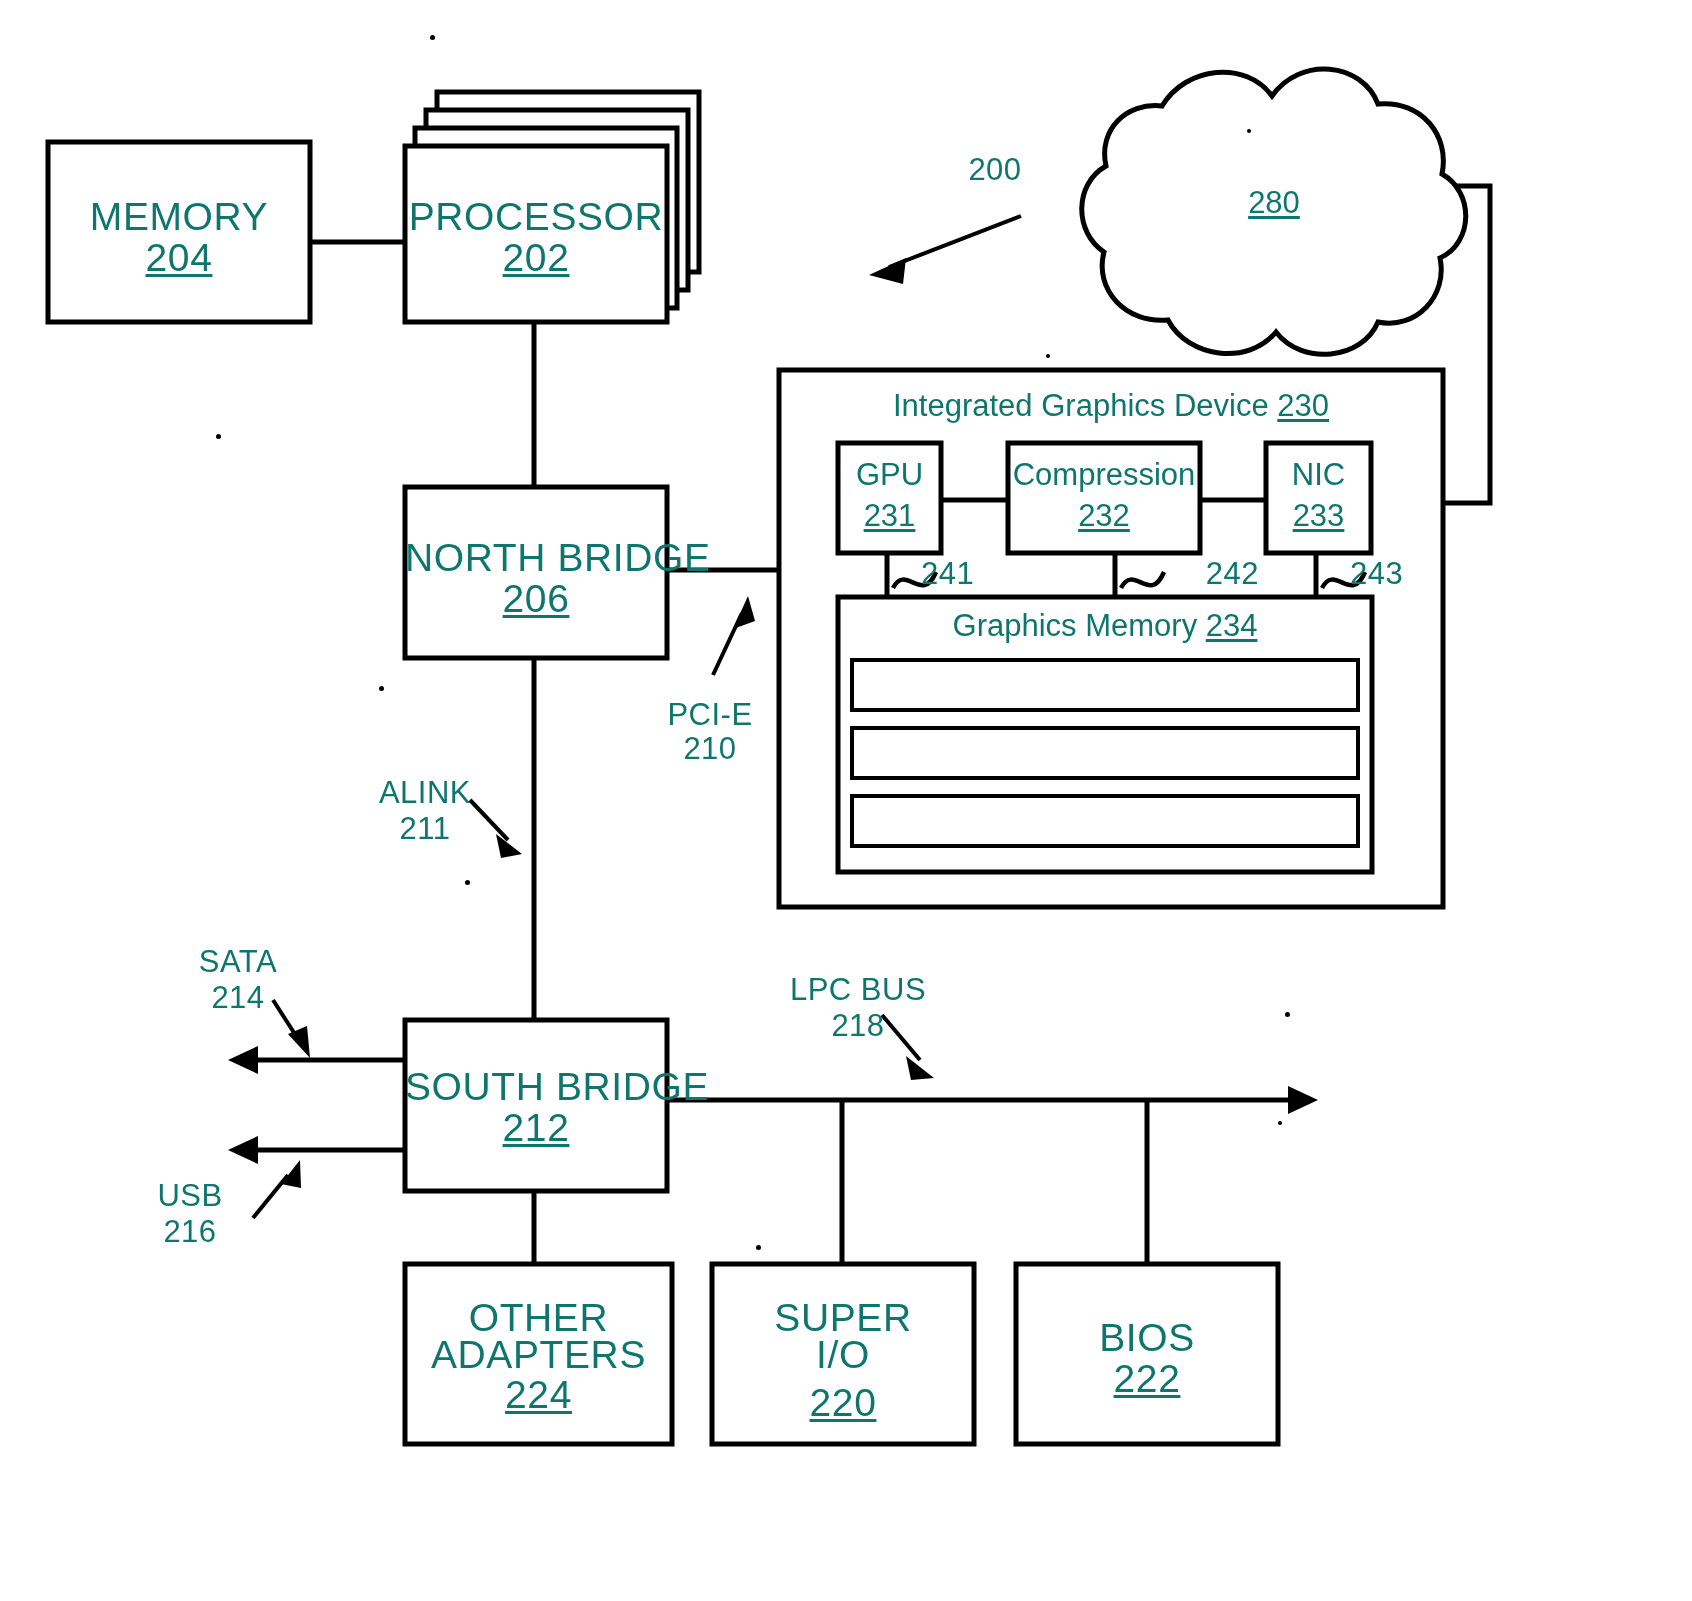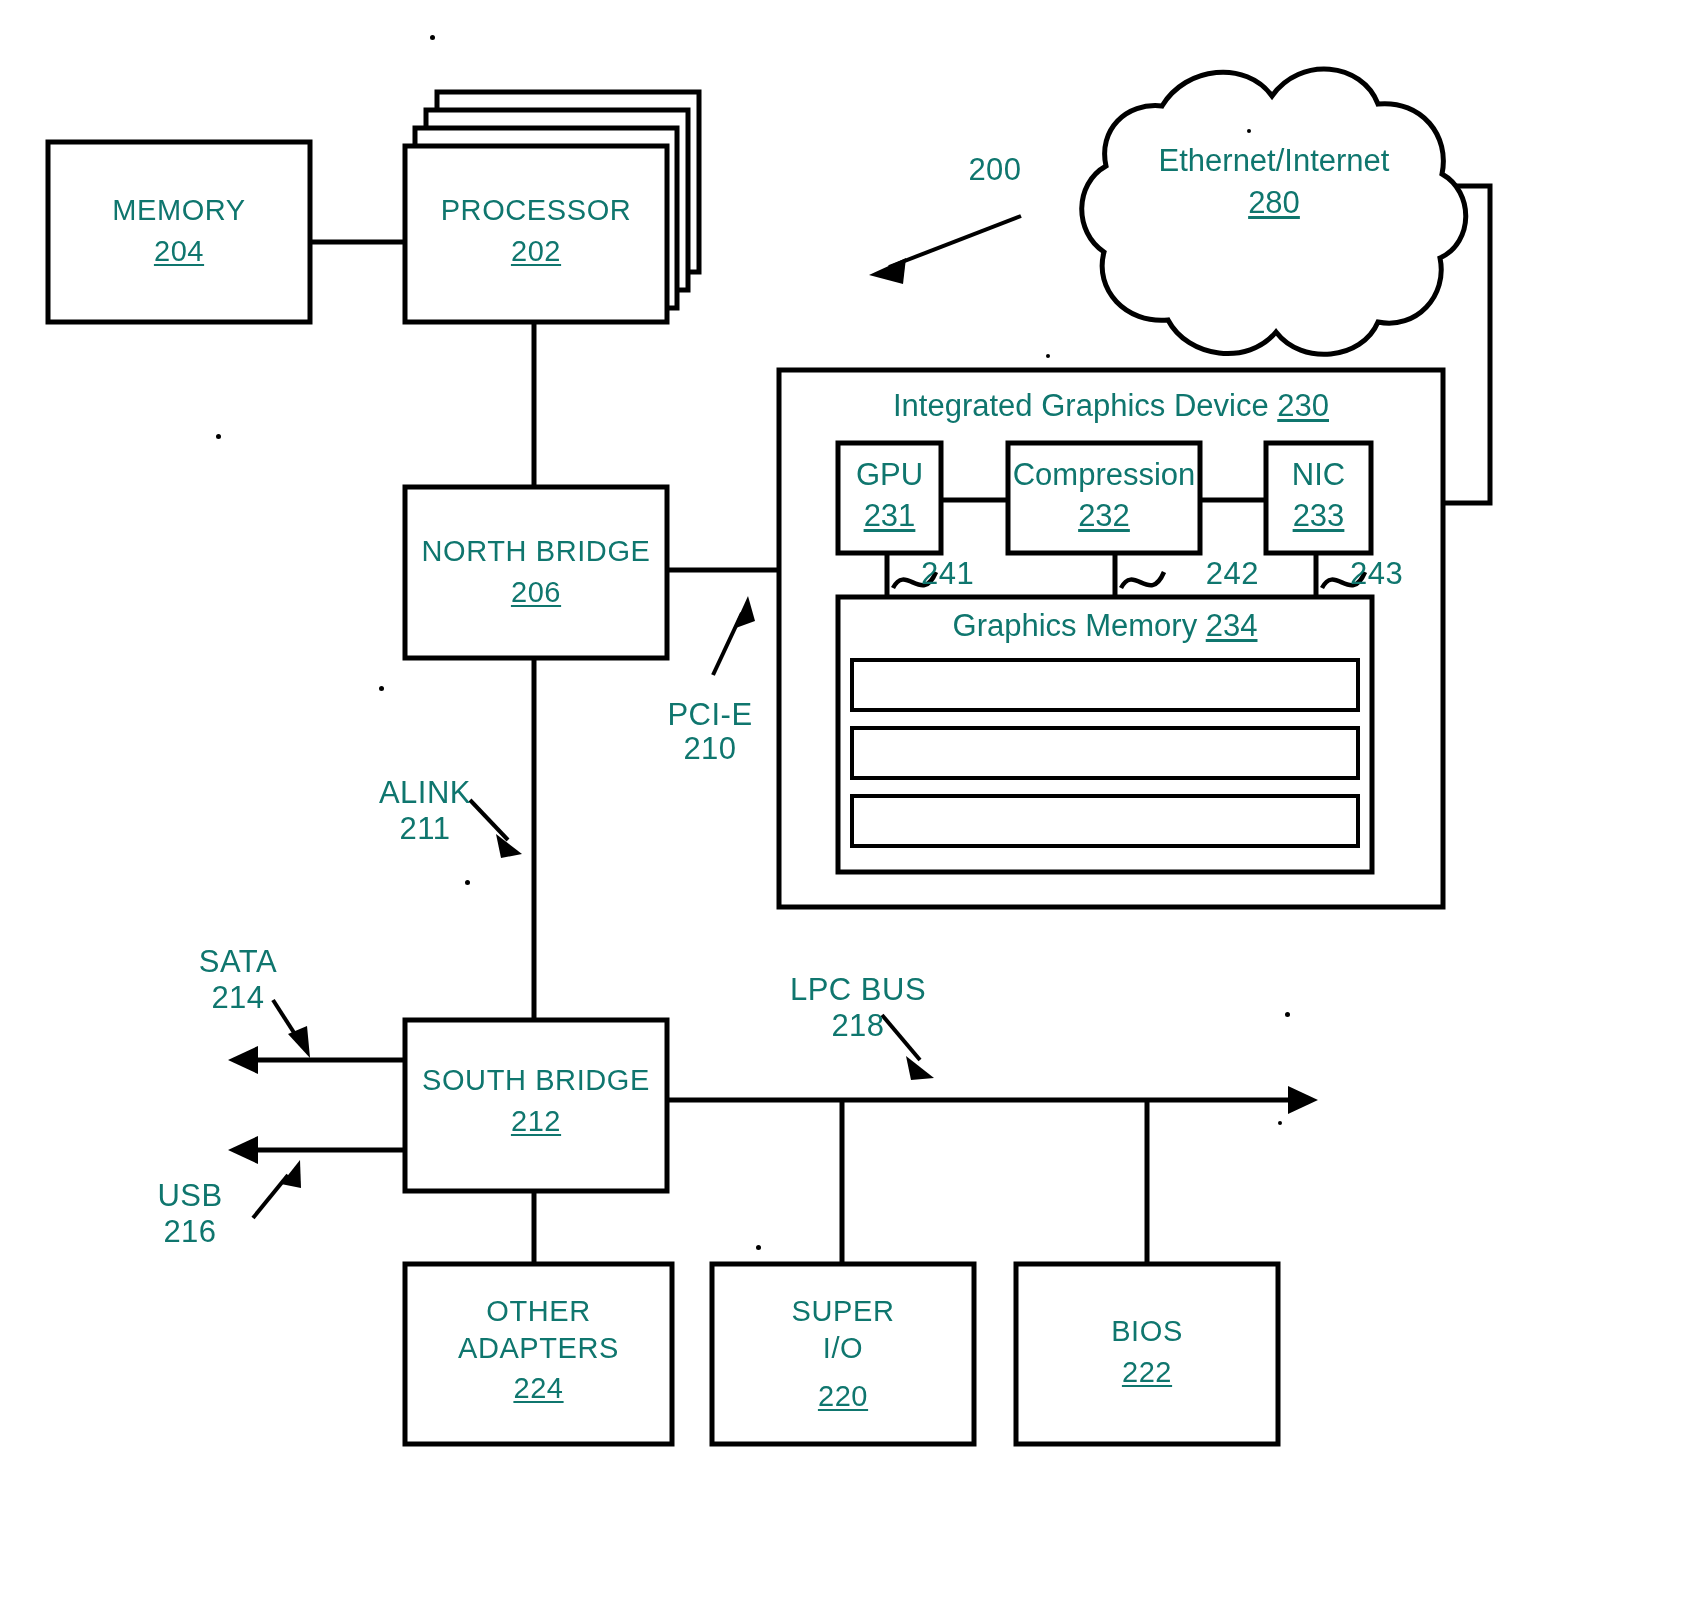--- a/index.html
+++ b/index.html
@@ -56,21 +56,21 @@
   }
   .txt {
     position: absolute;
     color: #0f766e;
     text-align: center;
     line-height: 1.16;
     white-space: pre;
     font-family: Liberation Sans, sans-serif;
   }
   .caps {
-    font-size: 29px;
+    font-size: 39px;
     letter-spacing: 0.6px;
   }
   .mixed {
     font-size: 31px;
   }
   .refnum {
     text-decoration: underline;
     text-underline-offset: 3px;
   }
   .lbl {
@@ -220,21 +220,20 @@
 
   <div class="txt lbl" style="left:921px; top:556px; width:110px; text-align:left;">241</div>
   <div class="txt lbl" style="left:1149px; top:556px; width:110px; text-align:right;">242</div>
   <div class="txt lbl" style="left:1350px; top:556px; width:110px; text-align:left;">243</div>
 
   <div class="txt mixed" style="left:838px; top:608px; width:534px;"><span>Graphics Memory</span><span> </span><span class="refnum">234</span></div>
 
 
 
 
-  <div class="txt mixed" style="left:1104px; top:143px; width:340px;">Ethernet/Internet</div>
   <div class="txt mixed refnum" style="left:1104px; top:185px; width:340px;">280</div>
 
   <div class="txt lbl" style="left:930px; top:152px; width:130px;">200</div>
 
   <div class="txt lbl" style="left:620px; top:697px; width:180px;">PCI-E</div>
   <div class="txt lbl" style="left:620px; top:731px; width:180px;">210</div>
 
   <div class="txt lbl" style="left:330px; top:775px; width:190px;">ALINK</div>
   <div class="txt lbl" style="left:330px; top:811px; width:190px;">211</div>
 

